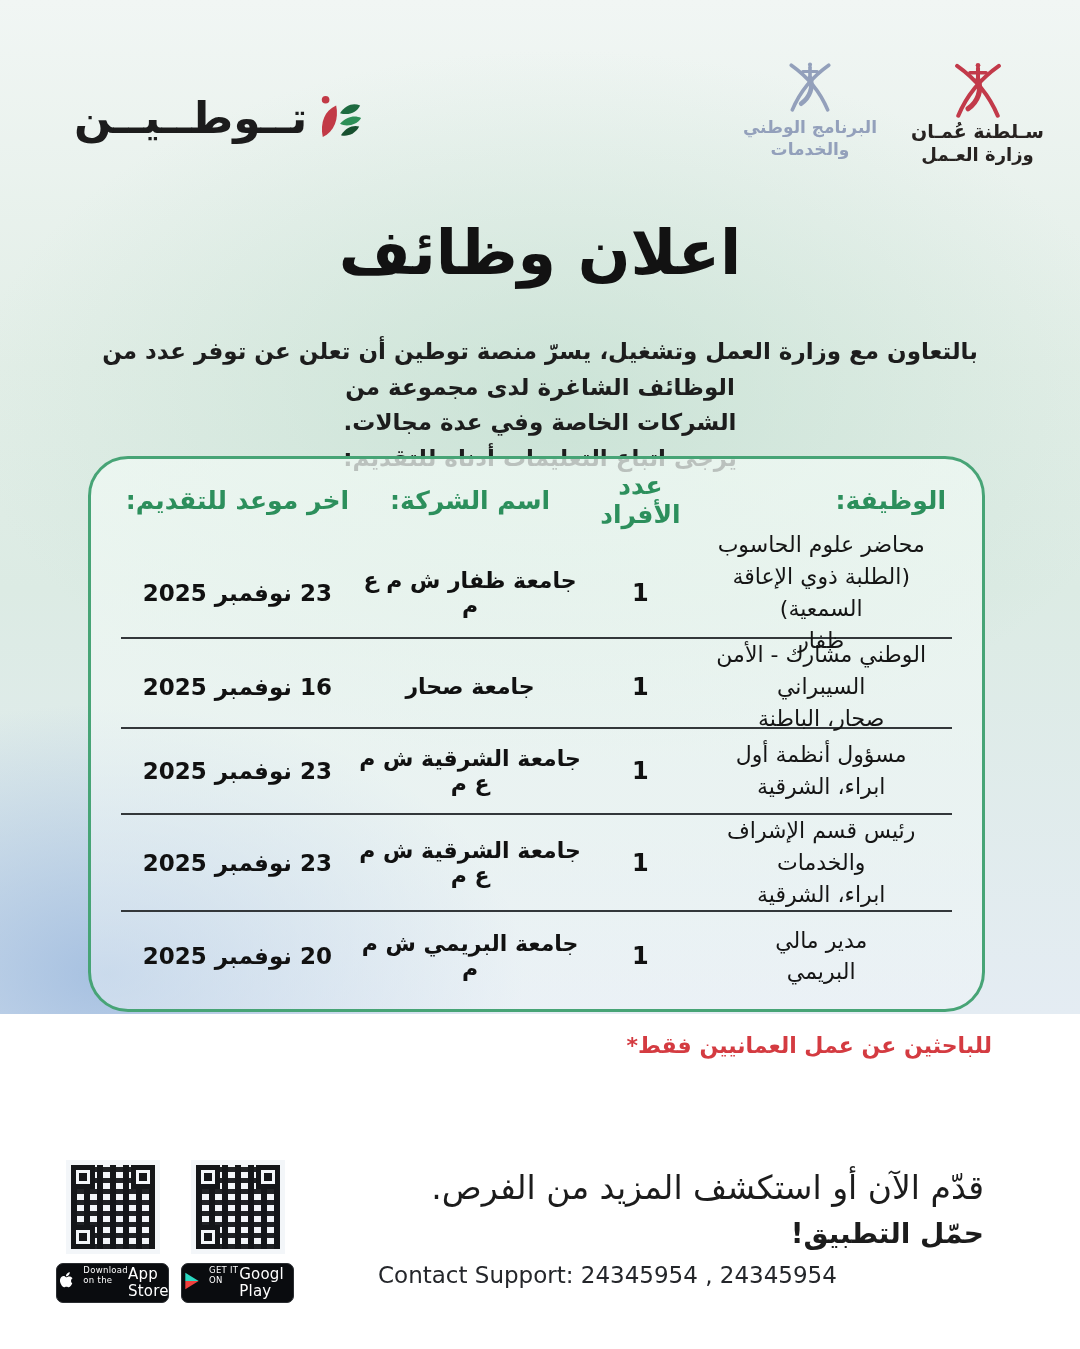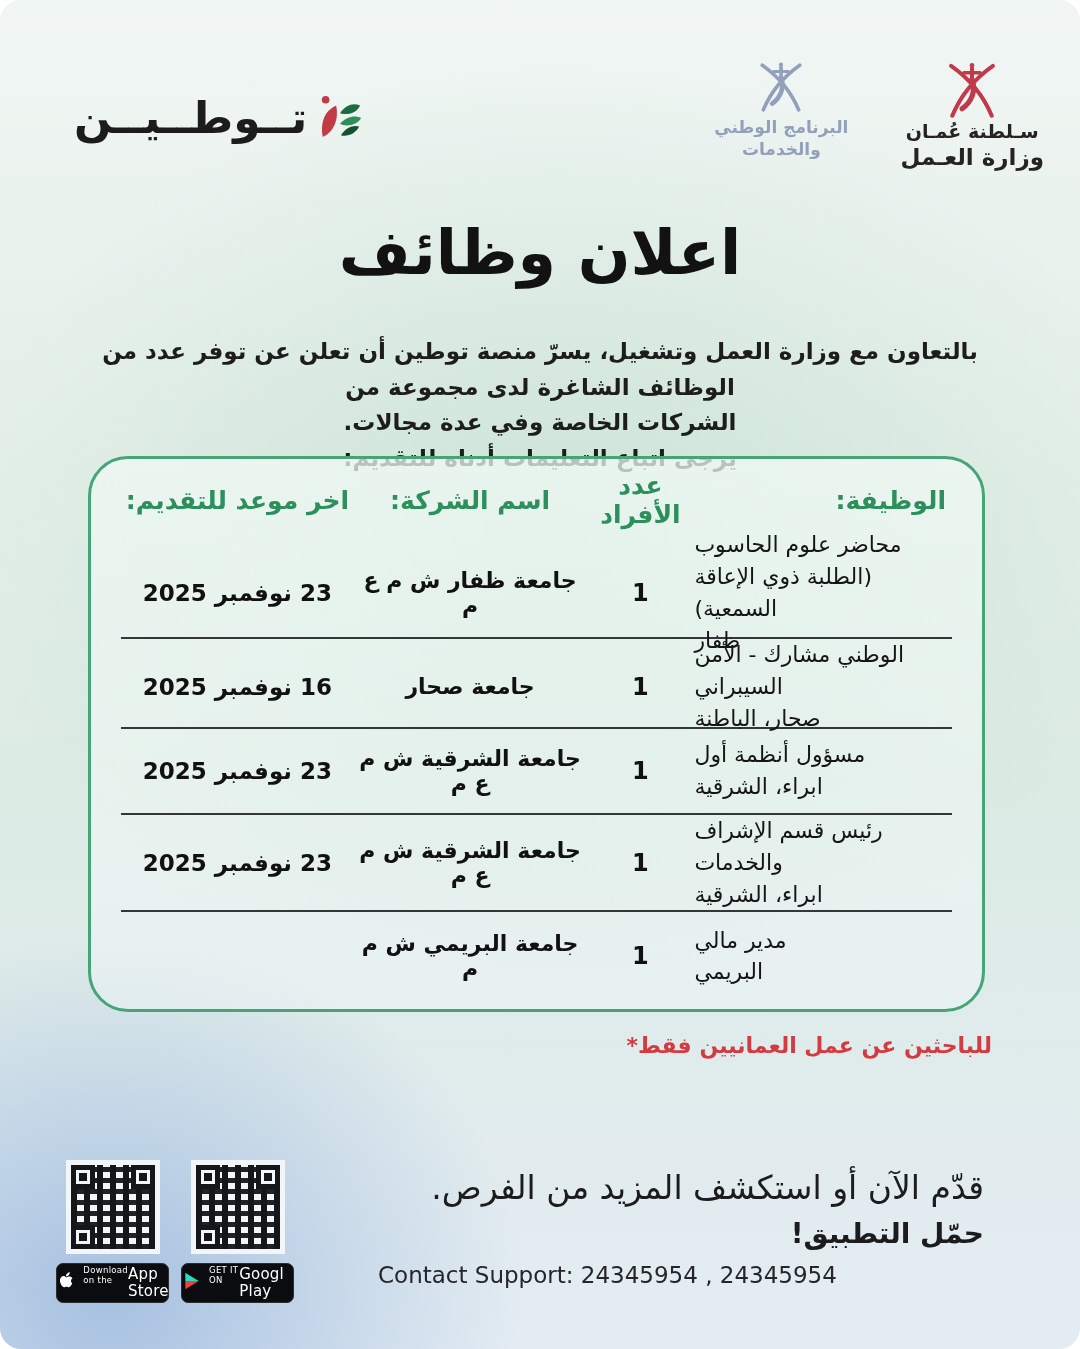--- a/index.html
+++ b/index.html
@@ -2,40 +2,39 @@
 <html lang="ar"><head>
 <meta charset="utf-8">
 <style>
   * { box-sizing: border-box; margin: 0; padding: 0; }
   html,body { width:1080px; }
   body{
     font-family:"DejaVu Sans", sans-serif;
     width:1080px; height:1349px; overflow:hidden;
   }
   .poster{
-    position:relative; width:1080px; height:1349px;
+    position:relative; width:1080px; height:1014px;
     background:
       radial-gradient(ellipse 55% 38% at 10% 96%, rgba(146,178,219,0.75), rgba(146,178,219,0) 70%),
       radial-gradient(ellipse 70% 45% at 52% 40%, rgba(186,219,202,0.55), rgba(186,219,202,0) 78%),
       linear-gradient(180deg,#f1f6f4 0%, #e2eee7 36%, #dcebe4 58%, #e4ecf3 100%);
-    border-radius: 21px;
   }
 
   
   .tawteen{ position:absolute; left:74px; top:92px; display:flex; align-items:center; gap:10px; }
   .tawteen-word{ font-size:44px; font-weight:bold; color:#1c1c1c; letter-spacing:-1px; }
-  .gov-logos{ position:absolute; right:36px; top:60px; display:flex; align-items:flex-start; gap:52px; }
+  .gov-logos{ position:absolute; right:36px; top:60px; display:flex; align-items:flex-start; gap:34px; }
   .logo-block{ display:flex; flex-direction:column; align-items:center; }
   .emblem{ width:52px; height:52px; }
   .emblem.nep{ color:#93a0bb; }
   .emblem.mol{ color:#c23a4a; width:58px; height:58px; }
   .nep-text{ color:#93a0bb; font-weight:bold; font-size:17px; line-height:1.3; text-align:center; margin-top:4px; }
   .mol-text{ color:#272321; font-weight:bold; text-align:center; margin-top:2px; }
   .mol-text .l1{ font-size:19px; }
-  .mol-text .l2{ font-size:23px; margin-top:2px; }
+  .mol-text .l2{ font-size:18px; margin-top:2px; }
 
   
   .main-title{ position:absolute; top:216px; left:0; width:100%; text-align:center;
     font-size:62px; font-weight:bold; color:#121212; direction:rtl; }
   .intro{ position:absolute; top:334px; left:50%; transform:translateX(-50%); width:920px;
     direction:rtl; text-align:center; font-size:23px; font-weight:bold; color:#1d1d1d; line-height:1.55; }
 
   
   .jobs-table{
     position:absolute; left:88px; top:456px; width:897px; height:556px;
@@ -47,21 +46,21 @@
   .t-head{ height:58px; color:#2c8f5c; font-weight:bold; font-size:25px; }
   .t-head .c-job{ text-align:right; padding-right:6px; }
   .t-head .c-count,.t-head .c-company,.t-head .c-deadline{ text-align:center; }
   .t-row{ border-bottom:2px solid #33373a; }
   .t-row:last-child{ border-bottom:none; }
   .t-row:nth-of-type(2){ height:110px; }
   .t-row:nth-of-type(3){ height:90px; }
   .t-row:nth-of-type(4){ height:96px; }
   .t-row:nth-of-type(5){ height:97px; }
   .t-row:nth-of-type(6){ height:100px; }
-  .cell-job{ text-align:left; font-size:22px; color:#151515; line-height:1.45; padding-right:4px; }
+  .cell-job{ text-align:center; font-size:22px; color:#151515; line-height:1.45; padding-right:4px; }
   .cell-count{ text-align:center; font-weight:bold; font-size:24px; color:#111; }
   .cell-company{ text-align:center; font-weight:bold; font-size:22px; color:#111; }
   .cell-deadline{ text-align:center; font-weight:bold; font-size:23px; color:#111; line-height:1.4; }
 
   .omani-note{ position:absolute; right:88px; top:1033px; direction:rtl;
     font-size:22px; font-weight:bold; color:#d43b41;text-align:right; }
 
   
   .qr-group{ position:absolute; left:56px; top:1160px; display:flex; gap:12px; }
   .store-col{ width:113px; display:flex; flex-direction:column; align-items:center; }
@@ -200,20 +199,21 @@
       <div class="cell-deadline">23 نوفمبر 2025</div>
     </div>
 
     <div class="t-row">
       <div class="cell-job">
         <div>مدير مالي</div>
         <div>البريمي</div>
       </div>
       <div class="cell-count">1</div>
       <div class="cell-company">جامعة البريمي ش م م</div>
+      <div class="cell-deadline">20 نوفمبر 2025</div>
     </div>
   </div>
 
   <div class="omani-note">للباحثين عن عمل العمانيين فقط*</div>
 
   <div class="qr-group">
     <div class="store-col">
       <div class="qr">
         <div class="qr-inner"></div>
         <div class="finder tl"></div>

